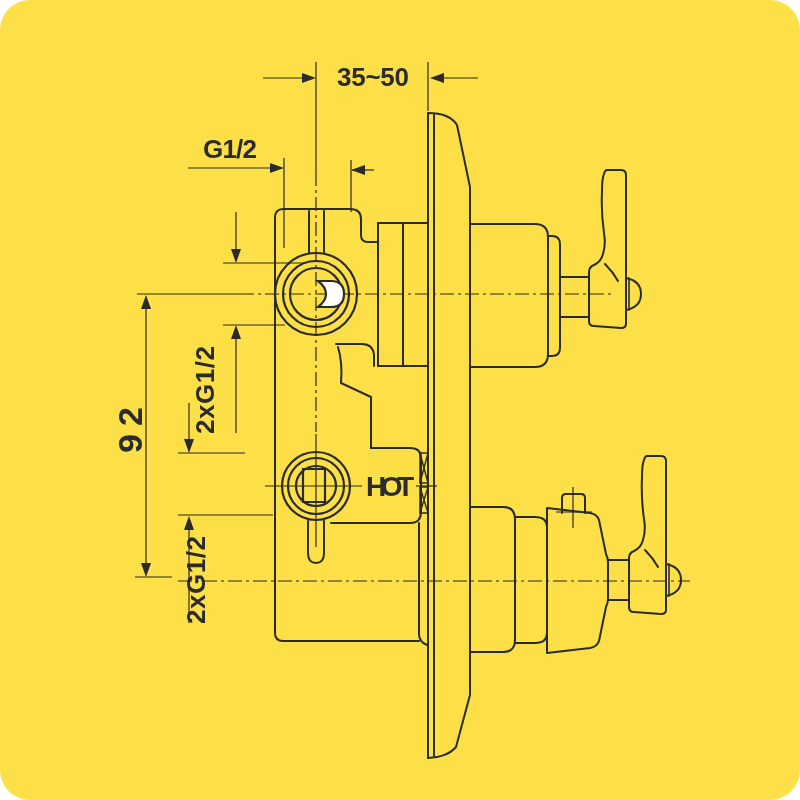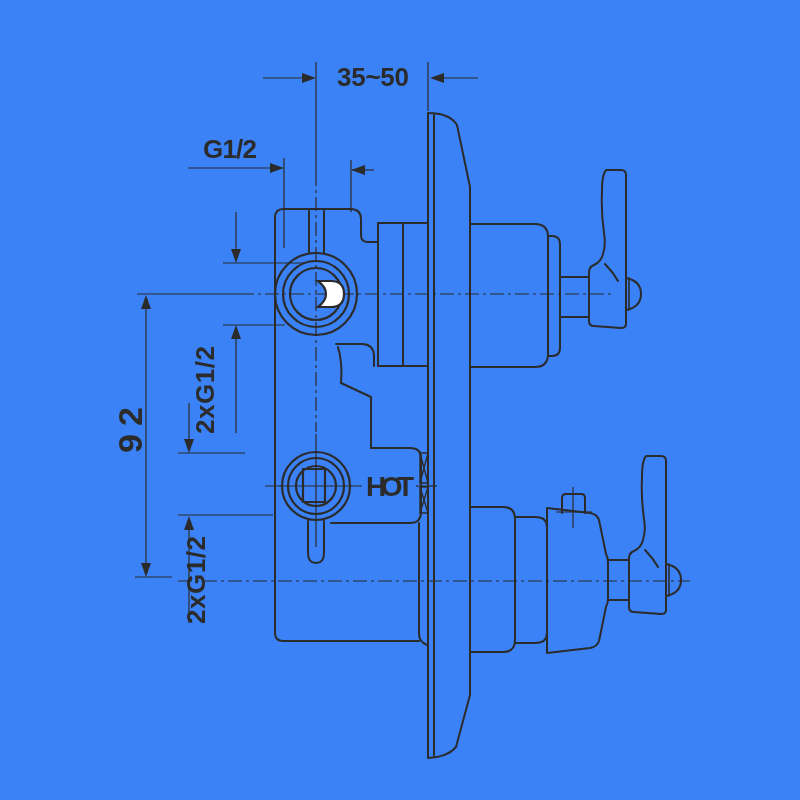--- a/index.html
+++ b/index.html
@@ -1,16 +1,16 @@
 <!DOCTYPE html>
 <html><head>
 <meta charset="utf-8">
 <style>
   html,body{margin:0;padding:0;background:#ffffff;}
-  .stage{position:relative;width:800px;height:800px;background:#3b82f6;overflow:hidden;}
+  .stage{position:relative;width:800px;height:800px;background:#fde047;overflow:hidden;border-radius:30px;}
   svg{display:block;}
   .dimtext{
     font-family:"Liberation Sans","DejaVu Sans",sans-serif;
     font-weight:bold;
     fill:#2b2b2b;
   }
 </style>
 </head>
 <body>
 

